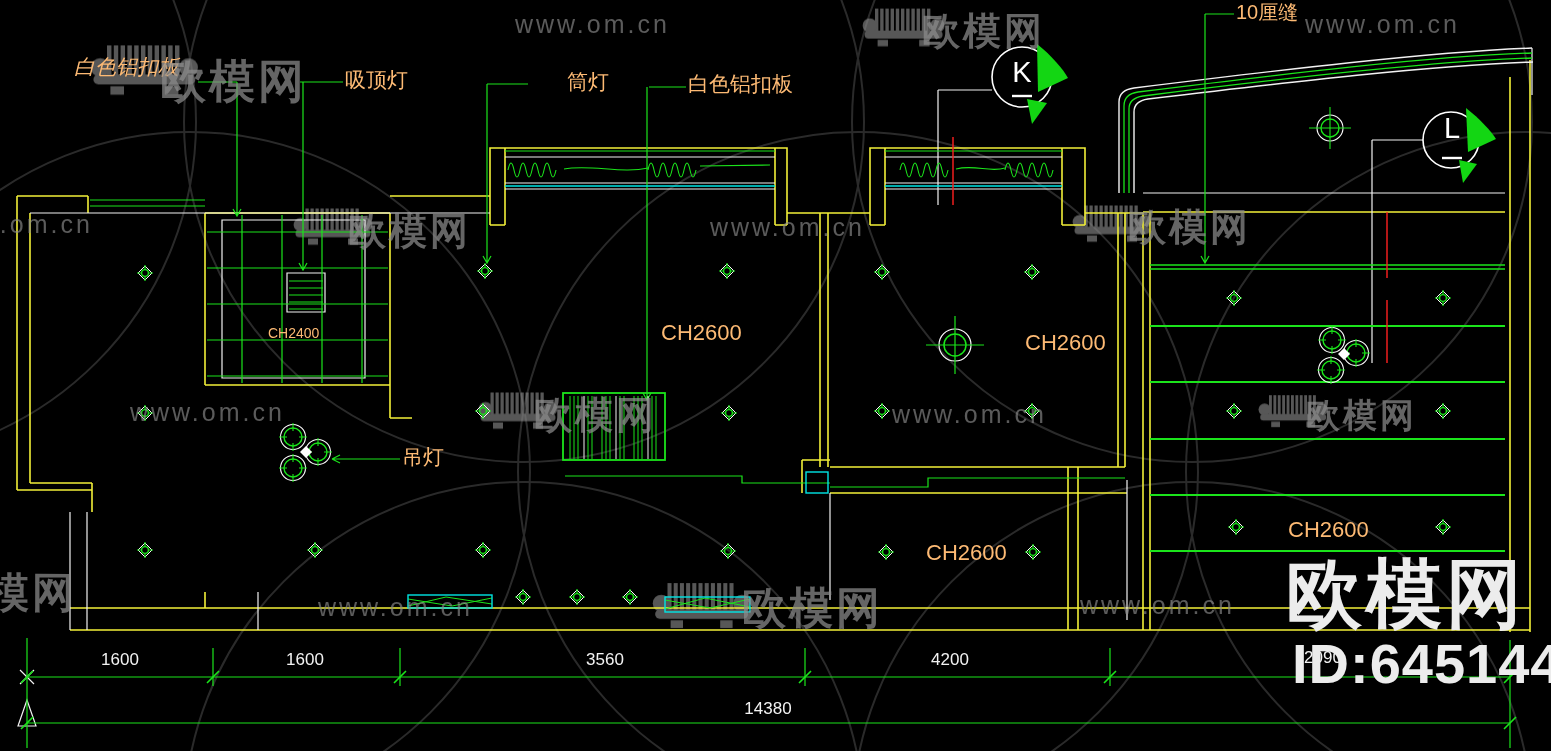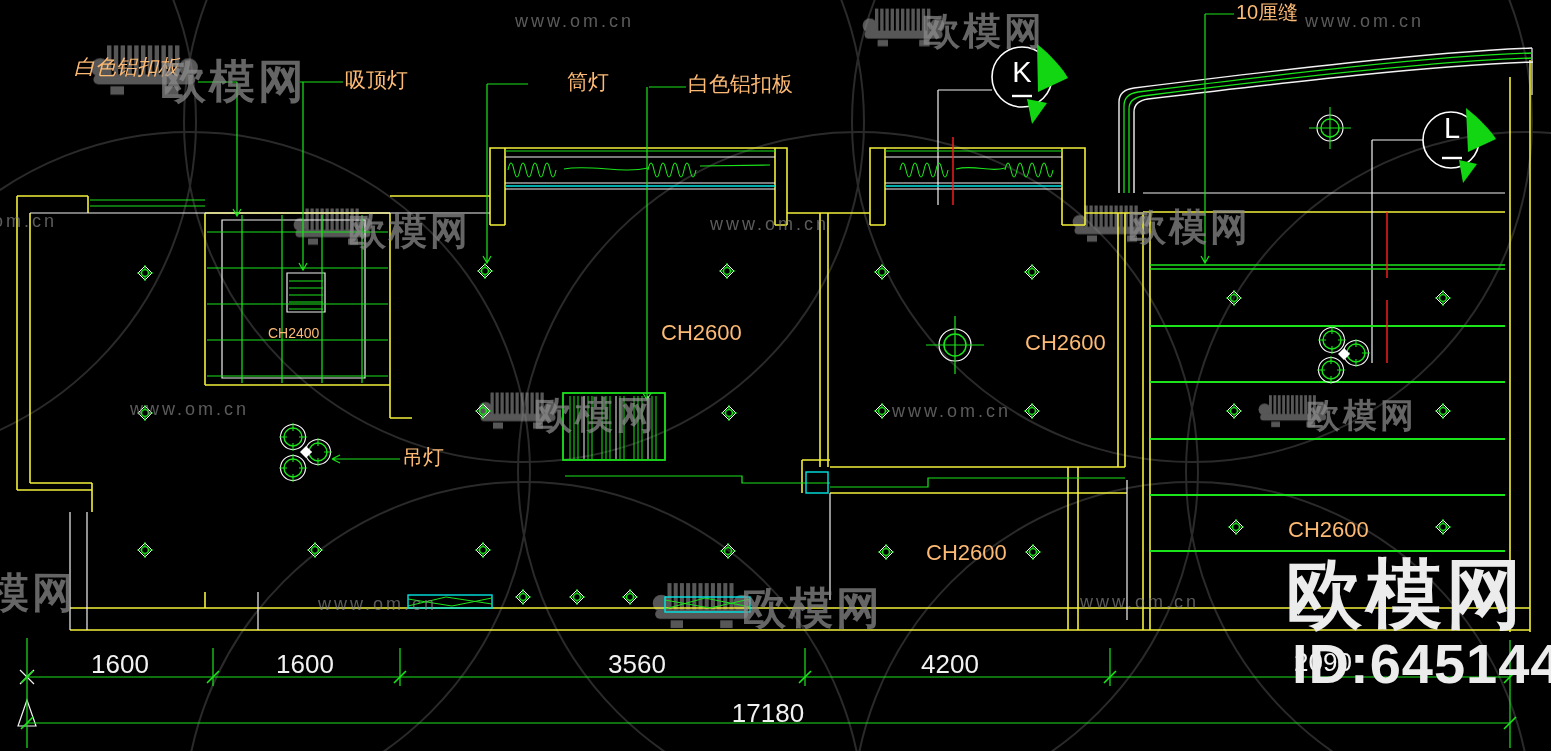--- a/index.html
+++ b/index.html
@@ -1,24 +1,24 @@
 <!DOCTYPE html>
 <html><head>
 <meta charset="utf-8">
 <style>
   html,body{margin:0;padding:0;background:#000;}
   #stage{position:relative;width:1551px;height:751px;background:#000;overflow:hidden;
          font-family:"Liberation Sans",sans-serif;}
   #stage svg{position:absolute;left:0;top:0;}
   .lbl{position:absolute;color:#fdba74;font-size:21px;white-space:nowrap;line-height:1;}
-  .dim{position:absolute;color:#f2f2f2;font-size:26px;width:100px;text-align:center;line-height:1;}
+  .dim{position:absolute;color:#f2f2f2;font-size:17px;width:100px;text-align:center;line-height:1;}
   .mk{position:absolute;color:#fff;font-size:29px;width:28px;text-align:center;line-height:1;}
   .wm-brand{position:absolute;color:#8d8d8d;opacity:.72;font-weight:700;font-size:38px;
             letter-spacing:3px;line-height:1;white-space:nowrap;}
-  .wm-site{position:absolute;color:#8a8a8a;opacity:.66;font-size:18px;letter-spacing:3px;
+  .wm-site{position:absolute;color:#8a8a8a;opacity:.66;font-size:25px;letter-spacing:3px;
            line-height:1;white-space:nowrap;}
   .big-brand{position:absolute;color:#ececec;font-weight:700;font-size:76px;letter-spacing:4px;
              line-height:1;white-space:nowrap;}
   .big-id{position:absolute;color:#ececec;font-weight:600;font-size:56px;letter-spacing:1px;
           line-height:1;white-space:nowrap;}
 </style>
 </head>
 <body>
 
 <div id="stage">
@@ -257,24 +257,24 @@
 <div class="mk" style="left:1438px;top:114px;">L</div>
 
 <div class="lbl" style="left:268px;top:326px;font-size:14px;">CH2400</div>
 <div class="lbl" style="left:661px;top:322px;font-size:22px;">CH2600</div>
 <div class="lbl" style="left:1025px;top:332px;font-size:22px;">CH2600</div>
 <div class="lbl" style="left:926px;top:542px;font-size:22px;">CH2600</div>
 <div class="lbl" style="left:1288px;top:519px;font-size:22px;">CH2600</div>
 
 <div class="dim" style="left:70px;top:651px;">1600</div>
 <div class="dim" style="left:255px;top:651px;">1600</div>
-<div class="dim" style="left:587px;top:651px;">3560</div>
+<div class="dim" style="left:555px;top:651px;">3560</div>
 <div class="dim" style="left:900px;top:651px;">4200</div>
 <div class="dim" style="left:1273px;top:649px;">2090</div>
-<div class="dim" style="left:718px;top:700px;">17180</div>
+<div class="dim" style="left:718px;top:700px;">14380</div>
 
 <div class="wm-brand" style="left:160px;top:58px;font-size:46px;">欧模网</div>
 <div class="wm-brand" style="left:922px;top:12px;">欧模网</div>
 <div class="wm-brand" style="left:348px;top:212px;">欧模网</div>
 <div class="wm-brand" style="left:1128px;top:208px;">欧模网</div>
 <div class="wm-brand" style="left:534px;top:396px;">欧模网</div>
 <div class="wm-brand" style="left:1306px;top:398px;font-size:34px;">欧模网</div>
 <div class="wm-brand" style="left:-58px;top:572px;font-size:42px;">欧模网</div>
 <div class="wm-brand" style="left:742px;top:586px;font-size:44px;">欧模网</div>
 

